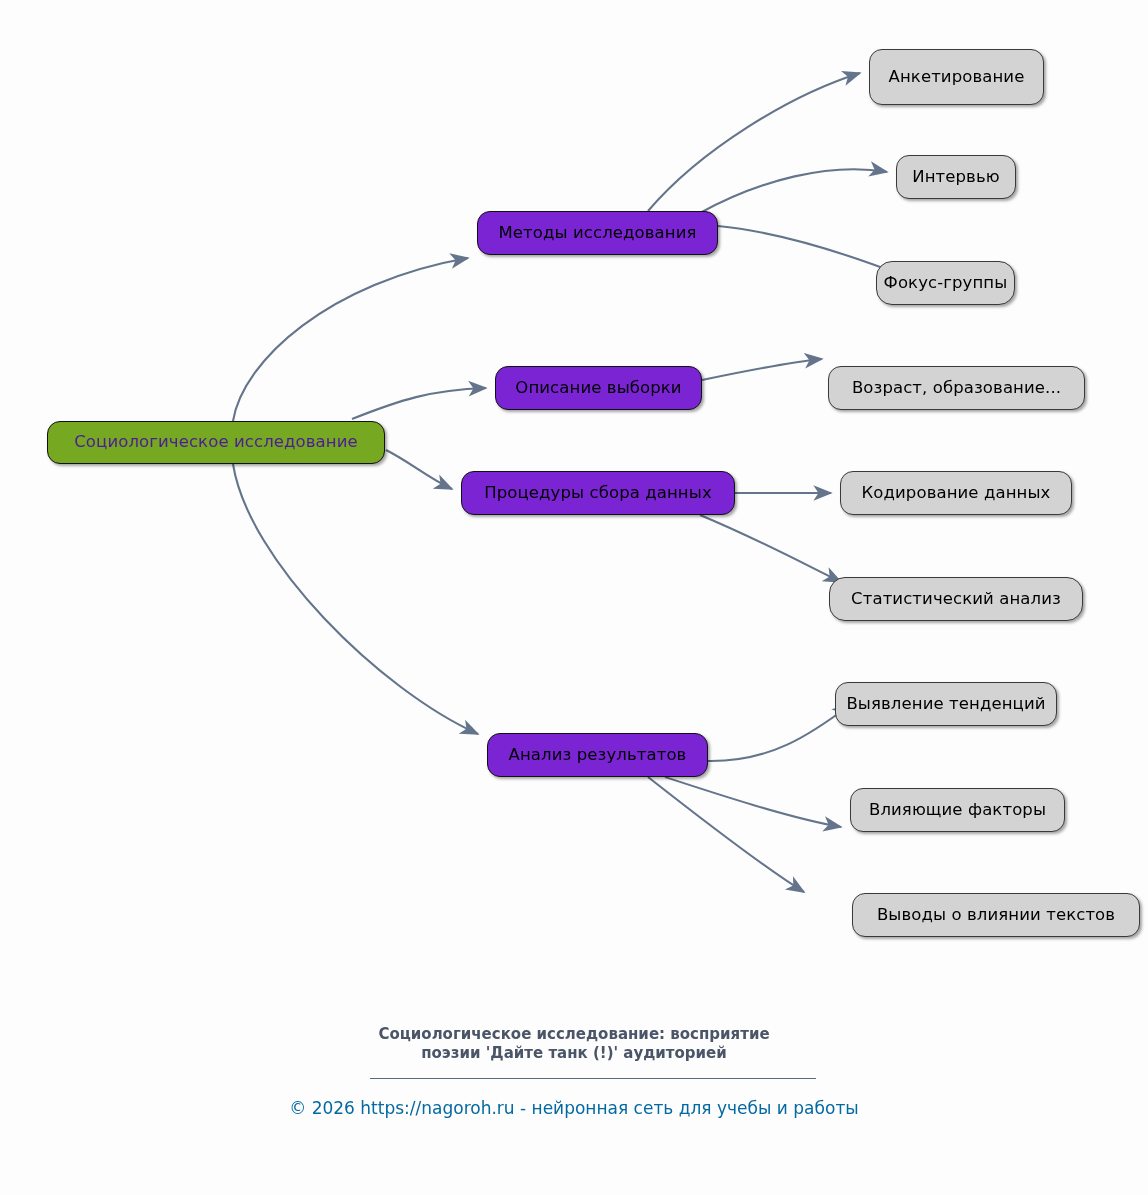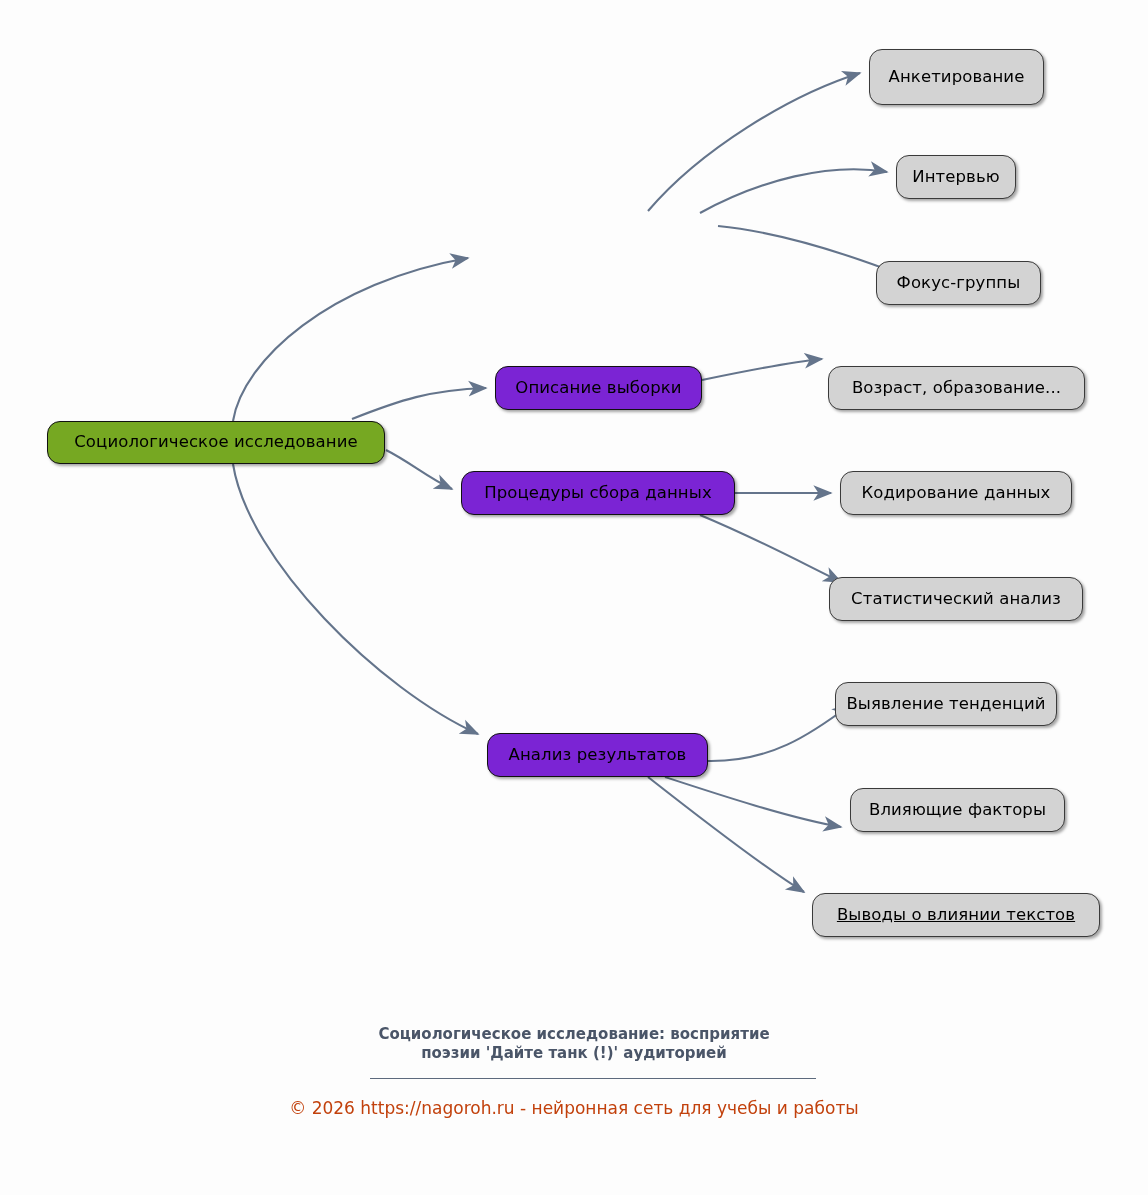--- a/index.html
+++ b/index.html
@@ -32,21 +32,21 @@
     justify-content: center;
     border-radius: 13px;
     text-align: center;
     white-space: nowrap;
     line-height: 1;
     letter-spacing: 0.1px;
   }
   .node-root {
     background: #76a822;
     border: 1.6px solid #111111;
-    color: #000000;
+    color: #4c1d95;
     font-size: 16.5px;
     box-shadow: 2px 2px 3px rgba(0,0,0,0.35);
   }
   .node-branch {
     background: #7b24d4;
     border: 1.6px solid #111111;
     color: #000000;
     font-size: 16.5px;
     box-shadow: 2px 2px 3px rgba(0,0,0,0.35);
   }
@@ -81,21 +81,21 @@
     border-top: 1.5px solid #5d6a7d;
   }
   .footer-copy {
     position: absolute;
     left: 0;
     top: 1098px;
     width: 1148px;
     text-align: center;
     font-family: "DejaVu Sans", "Liberation Sans", sans-serif;
     font-size: 17px;
-    color: #c2410c;
+    color: #0369a1;
   }
 </style>
 </head>
 <body>
 
 <div id="canvas">
 
   <svg id="edges" viewBox="0 0 1148 1195" xmlns="http://www.w3.org/2000/svg">
     <defs>
       <marker id="arrow" markerWidth="11" markerHeight="11" refX="8.4" refY="4" orient="auto" markerUnits="strokeWidth">
@@ -120,57 +120,60 @@
       <path d="M708,761 C770,762 810,735 850,705"></path>
       <path d="M665,777 C720,795 790,818 841,827"></path>
       <path d="M648,777 C690,810 760,865 804,892"></path>
     </g>
   </svg>
 
   <div class="node node-root" style="left:47px; top:421px; width:338px; height:43px;">
     <span class="node-label">Социологическое исследование</span>
   </div>
 
+  <div class="node node-branch" style="left:477px; top:211px; width:241px; height:44px;">
+    <span class="node-label">Методы исследования</span>
+  </div>
   <div class="node node-leaf" style="left:869px; top:49px; width:175px; height:56px;">
     <span class="node-label">Анкетирование</span>
   </div>
   <div class="node node-leaf" style="left:896px; top:155px; width:120px; height:44px;">
     <span class="node-label">Интервью</span>
   </div>
-  <div class="node node-leaf" style="left:876px; top:261px; width:165px; height:44px;">
+  <div class="node node-leaf" style="left:876px; top:261px; width:139px; height:44px;border-radius:16px;">
     <span class="node-label">Фокус-группы</span>
   </div>
 
   <div class="node node-branch" style="left:495px; top:366px; width:207px; height:44px;">
     <span class="node-label">Описание выборки</span>
   </div>
   <div class="node node-leaf" style="left:828px; top:366px; width:257px; height:44px;">
     <span class="node-label">Возраст, образование...</span>
   </div>
 
   <div class="node node-branch" style="left:461px; top:471px; width:274px; height:44px;">
     <span class="node-label">Процедуры сбора данных</span>
   </div>
   <div class="node node-leaf" style="left:840px; top:471px; width:232px; height:44px;">
     <span class="node-label">Кодирование данных</span>
   </div>
-  <div class="node node-leaf" style="left:829px; top:577px; width:254px; height:44px;">
+  <div class="node node-leaf" style="left:829px; top:577px; width:254px; height:44px;border-radius:16px;">
     <span class="node-label">Статистический анализ</span>
   </div>
 
   <div class="node node-branch" style="left:487px; top:733px; width:221px; height:44px;">
     <span class="node-label">Анализ результатов</span>
   </div>
   <div class="node node-leaf" style="left:835px; top:682px; width:222px; height:44px;">
     <span class="node-label">Выявление тенденций</span>
   </div>
   <div class="node node-leaf" style="left:850px; top:788px; width:215px; height:44px;text-align:right;">
     <span class="node-label">Влияющие факторы</span>
   </div>
-  <div class="node node-leaf" style="left:812px; top:893px; width:288px; height:44px;text-decoration:underline;">
+  <div class="node node-leaf" style="left:852px; top:893px; width:288px; height:44px;">
     <span class="node-label">Выводы о влиянии текстов</span>
   </div>
 
   <div class="footer-title" style="top:1025px;">Социологическое исследование: восприятие</div>
   <div class="footer-title" style="top:1044px;">поэзии 'Дайте танк (!)' аудиторией</div>
   <div class="rule"></div>
   <div class="footer-copy">© 2026 https://nagoroh.ru - нейронная сеть для учебы и работы</div>
 
 </div>
 

